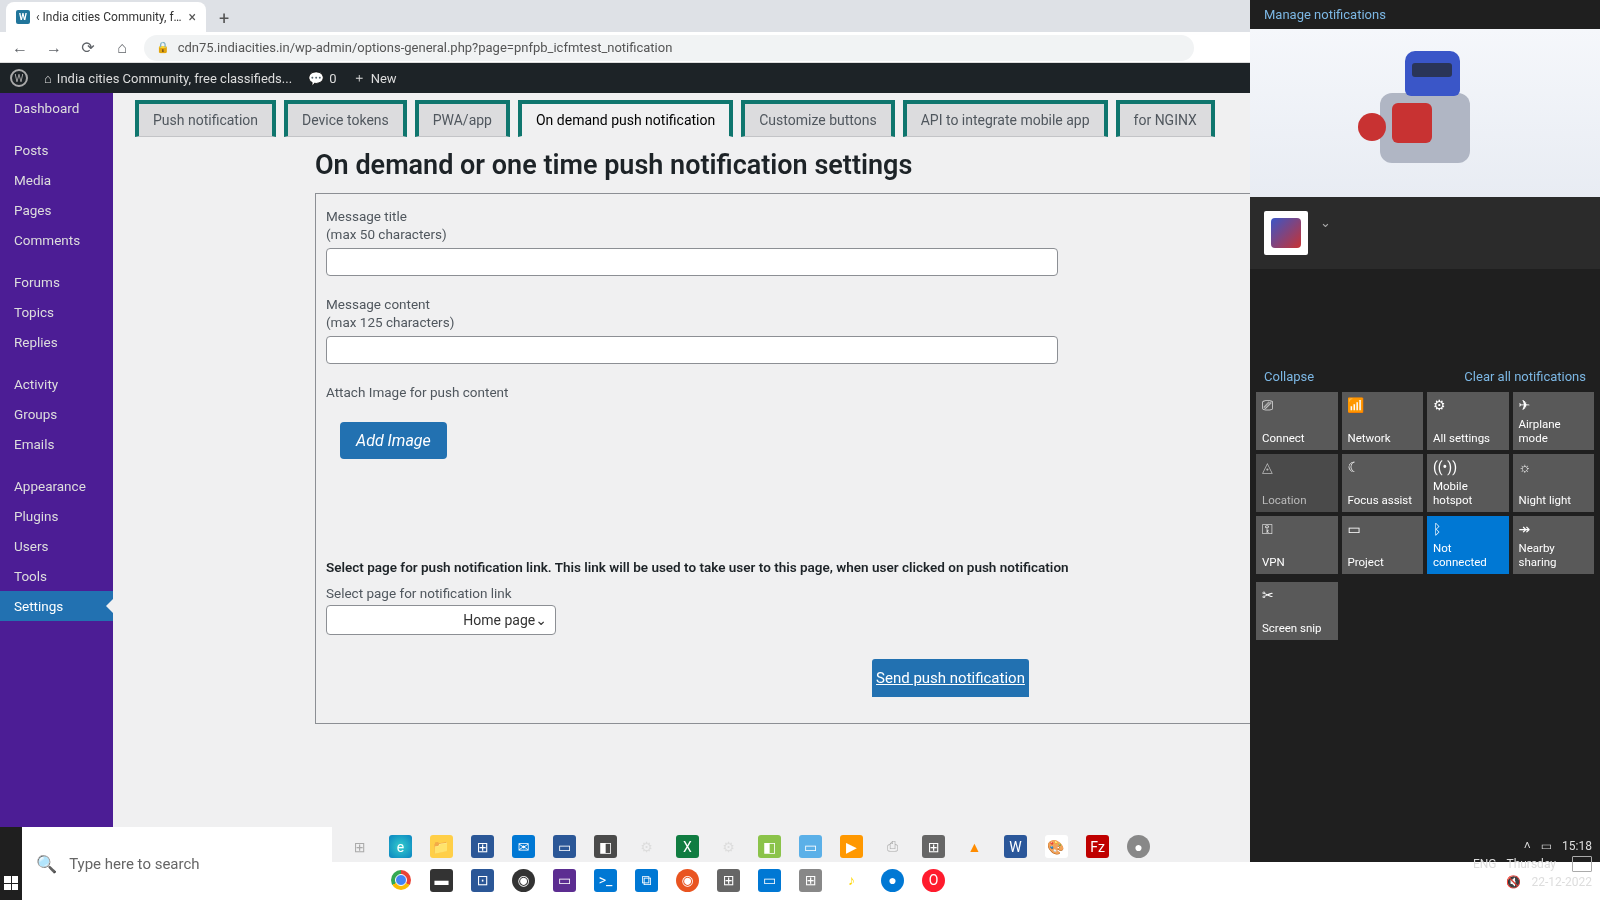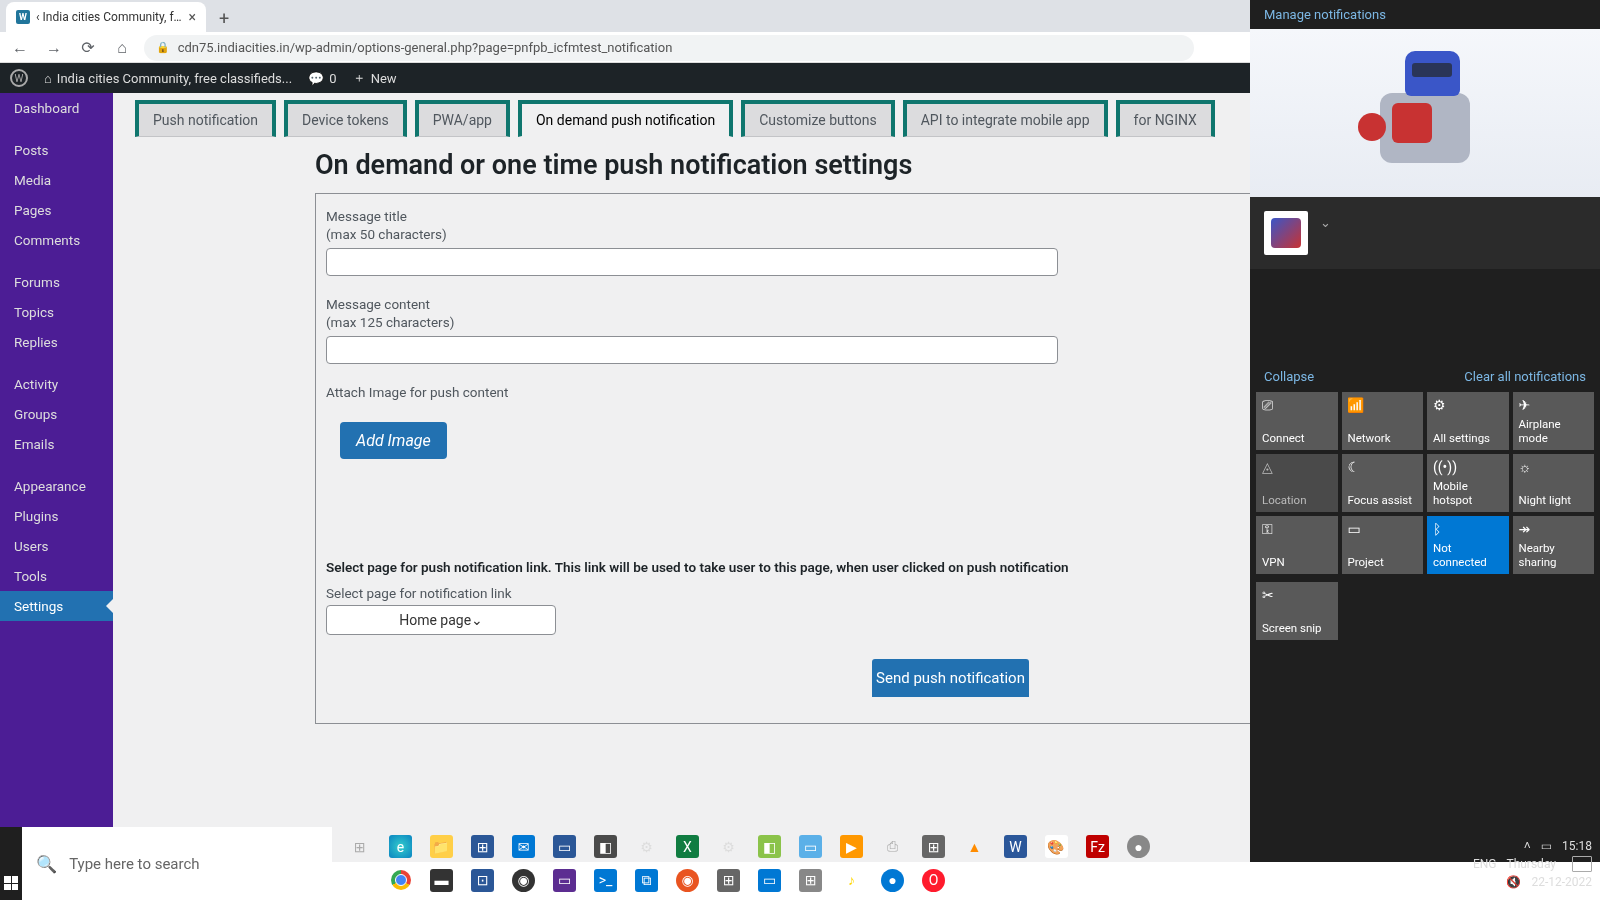--- a/index.html
+++ b/index.html
@@ -40,24 +40,24 @@
 .tab-wrapper { display: flex; gap: 8px; margin: 7px 0 12px 0; }
 .nav-tab { border: 4px solid #0f766e; background: #dcdcde; color: #50575e; padding: 8px 14px; font-size: 14px; border-bottom: 1px solid #c3c4c7; }
 .nav-tab.active { background: #f0f0f1; border-bottom-color: #f0f0f1; color: #000; }
 .page-title { font-size: 27px; font-weight: 600; color: #1d2327; margin: 12px 0 12px 180px; }
 .page-sub { font-size: 15.5px; font-weight: 600; color: #1d2327; margin: 0 0 18px 180px; }
 .form-box { border: 1px solid #8c8f94; border-left: 1px solid #8c8f94; margin-left: 180px; padding: 14px 24px 26px 10px; background: #f0f0f1; }
 .field-label { font-size: 13.5px; color: #50575e; margin-bottom: 2px; }
 .field-hint { font-size: 13.5px; color: #50575e; margin-bottom: 6px; }
 .text-input { width: 100%; max-width: 732px; height: 28px; border: 1px solid #8c8f94; border-radius: 4px; background: #fff; margin-bottom: 20px; }
 .btn-primary { background: #2271b1; color: #fff; border: none; border-radius: 4px; padding: 9px 16px; font-size: 16px; margin: 20px 0 0 14px; font-style: italic; }
-.btn-send { background: #2271b1; color: #fff; border: none; border-radius: 3px 3px 0 0; padding: 10px 4px; font-size: 15px; display: block; margin: 24px auto 0; }
+.btn-send { background: #2271b1; color: #fff; border: none; border-radius: 3px 3px 0 0; padding: 10px 4px; font-size: 15px; display: block; margin: 24px auto 0; text-decoration: underline; }
 .select-link { font-size: 13.5px; color: #1d2327; font-weight: 600; margin: 30px 0 10px 0; }
 .select-label { font-size: 13.5px; color: #50575e; margin-bottom: 4px; }
-.select-box { width: 230px; height: 30px; border: 1px solid #8c8f94; border-radius: 4px; background: #fff; display: flex; align-items: center; justify-content: center; padding: 0 8px; font-size: 14px; color: #333; }
+.select-box { width: 230px; height: 30px; border: 1px solid #8c8f94; border-radius: 4px; background: #fff; display: flex; align-items: center; justify-content: flex-end; padding: 0 8px; font-size: 14px; color: #333; }
 
 
 .win-panel { position: absolute; right: 0; top: 0; width: 350px; height: calc(100% - 38px); background: #1f1f1f; color: #fff; font-size: 13px; overflow: hidden; }
 .manage-link { text-align: left; padding: 7px 14px; color: #7cb7e4; font-size: 13px; }
 .app-header { display: flex; align-items: center; justify-content: center; gap: 8px; padding: 12px 0; font-size: 14.5px; font-weight: 600; }
 .chrome-ico { width: 16px; height: 16px; border-radius: 50%; background: conic-gradient(#ea4335 0 120deg, #fbbc05 120deg 240deg, #34a853 240deg 360deg); position: relative; }
 .chrome-ico::after { content: ""; position: absolute; inset: 4px; background: #4285f4; border: 1.5px solid #fff; border-radius: 50%; }
 .notif-img { height: 168px; background: linear-gradient(#f5f7fb,#e8ecf3); display: flex; align-items: center; justify-content: center; }
 .robot { width: 150px; height: 140px; position: relative; }
 .robot .body { position:absolute; left:30px; top:50px; width:90px; height:70px; background:#b0b6c4; border-radius:12px; }

